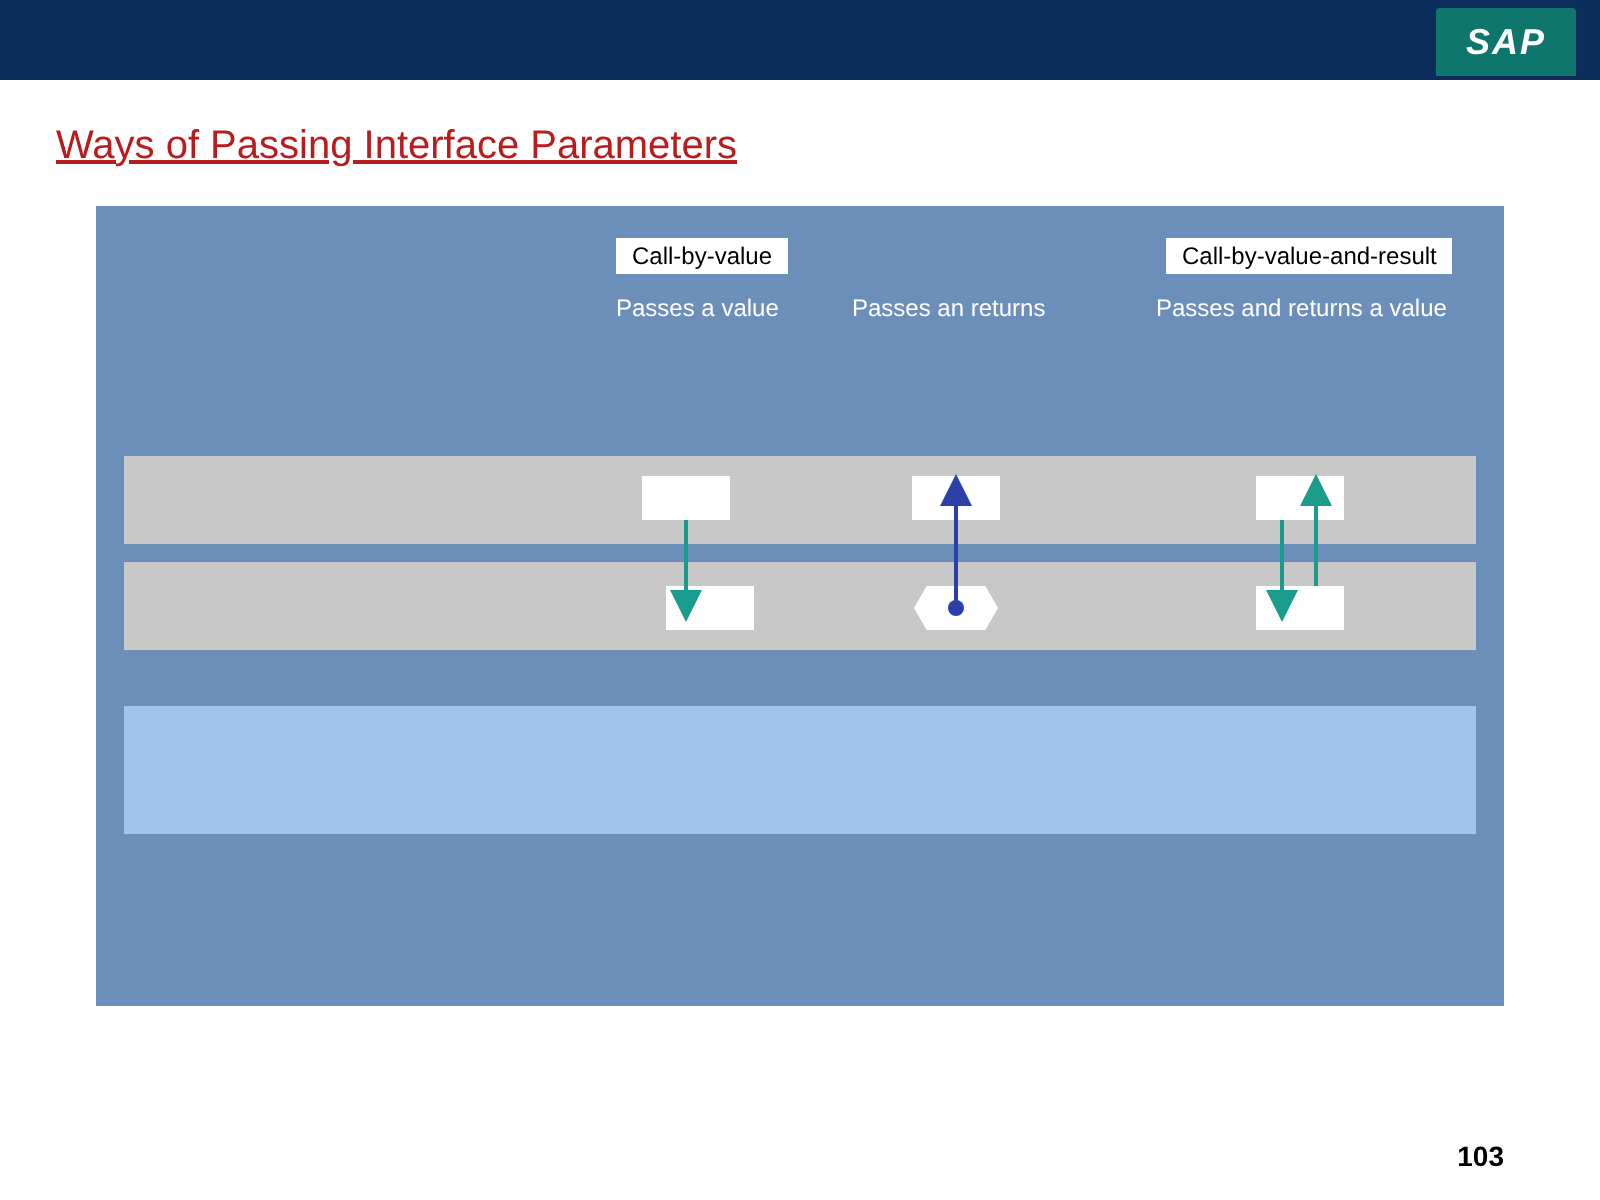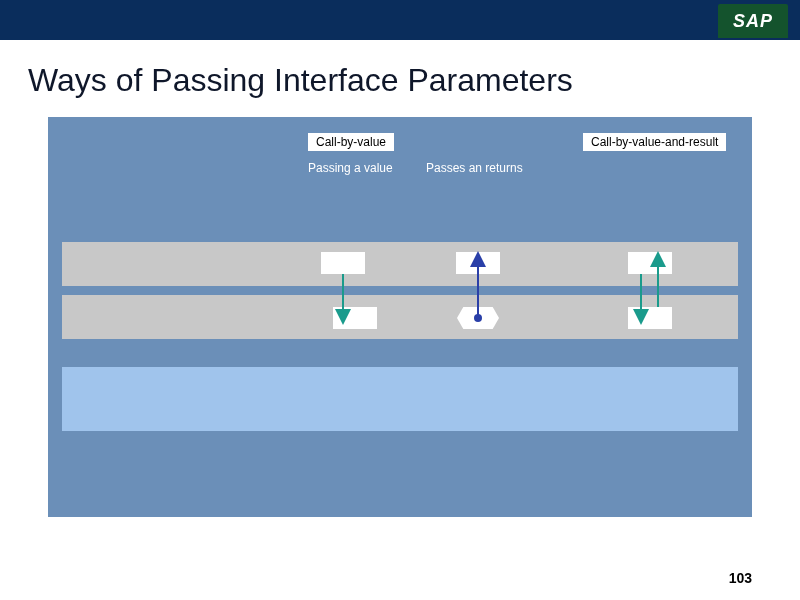--- a/index.html
+++ b/index.html
@@ -1,21 +1,21 @@
 <!DOCTYPE html>
 <html><head>
 <meta charset="utf-8">
 <style>
   * { margin: 0; padding: 0; box-sizing: border-box; }
   body { width: 800px; height: 600px; background: #fff; font-family: Arial, sans-serif; position: relative; overflow: hidden; }
   .topbar { height: 38px; background: #0a2d5c; width: 100%; position: relative; }
-  .logo-wrap { position: absolute; right: 12px; top: 4px; width: 70px; height: 34px; background: #14532d; display: flex; align-items: center; justify-content: center; border-top-left-radius: 2px; border-top-right-radius: 2px; }
+  .logo-wrap { position: absolute; right: 12px; top: 4px; width: 70px; height: 34px; background: #0f766e; display: flex; align-items: center; justify-content: center; border-top-left-radius: 2px; border-top-right-radius: 2px; }
   .logo-text { color: #fff; font-weight: bold; font-size: 18px; font-style: italic; letter-spacing: 1px; }
   .darkline { height: 2px; background: #0a2d5c; }
-  .title { font-size: 32px; font-weight: 400; color: #0f172a; margin: 22px 0 18px 28px; }
+  .title { font-size: 20px; font-weight: 400; color: #b91c1c; margin: 22px 0 18px 28px; text-decoration: underline; }
   .diagram { position: relative; margin: 0 48px 0 48px; width: 704px; height: 400px; background: #6b8fb8; }
   .label-box { position: absolute; background: #fff; color: #000; font-size: 12px; padding: 2px 8px; text-align: center; }
   .subtext { position: absolute; color: #fff; font-size: 12px; }
   .band { position: absolute; left: 14px; right: 14px; background: #c8c8c8; height: 44px; }
   .band1 { top: 125px; }
   .band2 { top: 178px; }
   .lightband { position: absolute; left: 14px; right: 14px; background: #a0c4ec; height: 64px; top: 250px; }
   .smallbox { position: absolute; background: #fff; width: 44px; height: 22px; }
   .hexagon { position: absolute; background: #fff; width: 42px; height: 22px; clip-path: polygon(15% 0%, 85% 0%, 100% 50%, 85% 100%, 15% 100%, 0% 50%); }
   .pagenum { position: absolute; right: 48px; bottom: 14px; font-size: 14px; font-weight: bold; }
@@ -31,22 +31,23 @@
 </div>
 <div class="darkline"></div>
 
 <h1 class="title">Ways of Passing Interface Parameters</h1>
 
 <div class="diagram">
 
   <div class="label-box" style="left:260px; top:16px;">Call-by-value</div>
   <div class="label-box" style="left:535px; top:16px;">Call-by-value-and-result</div>
 
-  <div class="subtext" style="left:260px; top:44px;">Passing a value</div>
+  <div class="subtext" style="left:260px; top:44px;">Passes a value</div>
   <div class="subtext" style="left:378px; top:44px;">Passes an returns</div>
+  <div class="subtext" style="left:530px; top:44px;">Passes and returns a value</div>
 
   <div class="band band1"></div>
   <div class="band band2"></div>
   <div class="lightband"></div>
 
   <div class="smallbox" style="left:273px; top:135px;"></div>
   <div class="smallbox" style="left:285px; top:190px;"></div>
 
   <div class="smallbox" style="left:408px; top:135px;"></div>
   <div class="hexagon" style="left:409px; top:190px;"></div>

